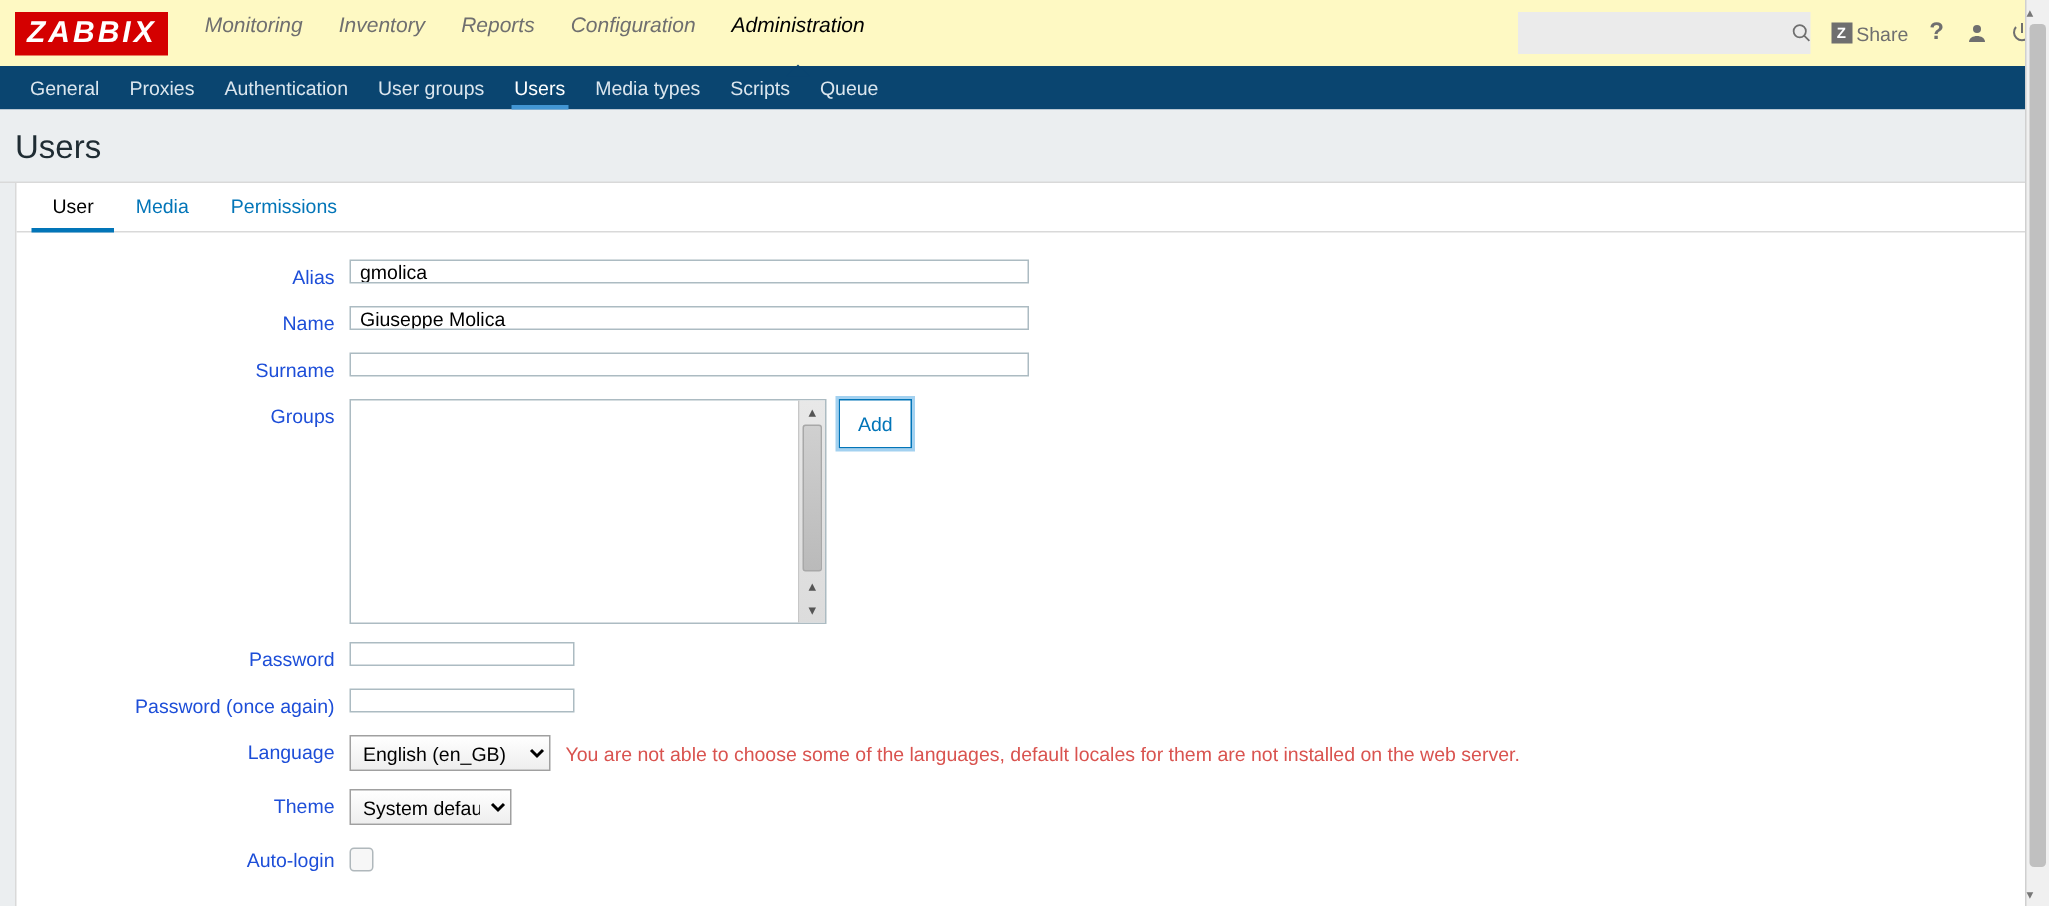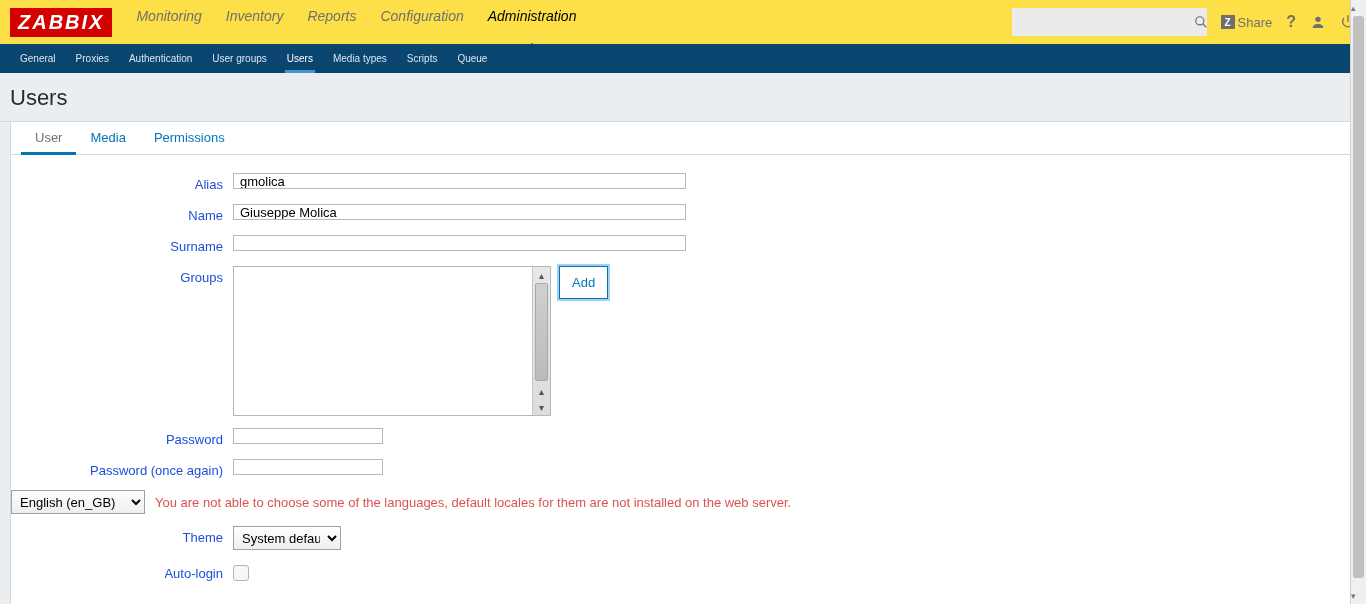--- a/index.html
+++ b/index.html
@@ -9,21 +9,21 @@
   color: #1f2c33;
   background: #ffffff;
   width: 1366px;
   height: 604px;
   overflow: hidden;
 }
 .top-bar {
   display: flex;
   align-items: center;
   height: 44px;
-  background: #fde047;
+  background: #fef9c3;
   padding: 0 10px;
 }
 .logo {
   background: #d40000;
   color: #fff;
   font-weight: bold;
   font-size: 20px;
   letter-spacing: 2px;
   padding: 3px 8px;
   font-style: italic;
@@ -97,21 +97,21 @@
 }
 .sub-nav {
   background: #0a4570;
   height: 29px;
   display: flex;
   align-items: center;
   padding: 0 10px;
 }
 .sub-nav-item {
   color: #dbe6ee;
-  font-size: 10px;
+  font-size: 13px;
   padding: 0 10px;
   height: 29px;
   line-height: 29px;
   cursor: pointer;
   position: relative;
 }
 .sub-nav-item.active {
   color: #ffffff;
 }
 .sub-nav-item.active::after {
@@ -147,21 +147,21 @@
   border-bottom: 1px solid #d9d9d9;
   padding-left: 10px;
 }
 .tab {
   padding: 8px 14px 7px;
   font-size: 13px;
   color: #0275b8;
   cursor: pointer;
 }
 .tab.active {
-  color: #737373;
+  color: #000000;
   border-bottom: 3px solid #0275b8;
   margin-bottom: -1px;
 }
 .form {
   padding: 18px 0 20px 0;
 }
 .form-row {
   display: flex;
   align-items: flex-start;
   margin-bottom: 12px;
@@ -392,20 +392,21 @@
       </div>
 
       <div class="form-row">
         <div class="form-label">Password (once again)</div>
         <div class="form-field">
             <input type="password" class="text-input small" value="" style="">
           </div>
       </div>
 
       <div class="form-row">
+        <div class="form-label">Language</div>
         <div class="form-field">
           <select class="sel lang">
             <option>English (en_GB)</option>
           </select>
           <span class="warn">You are not able to choose some of the languages, default locales for them are not installed on the web server.</span>
         </div>
       </div>
 
       <div class="form-row">
         <div class="form-label">Theme</div>

